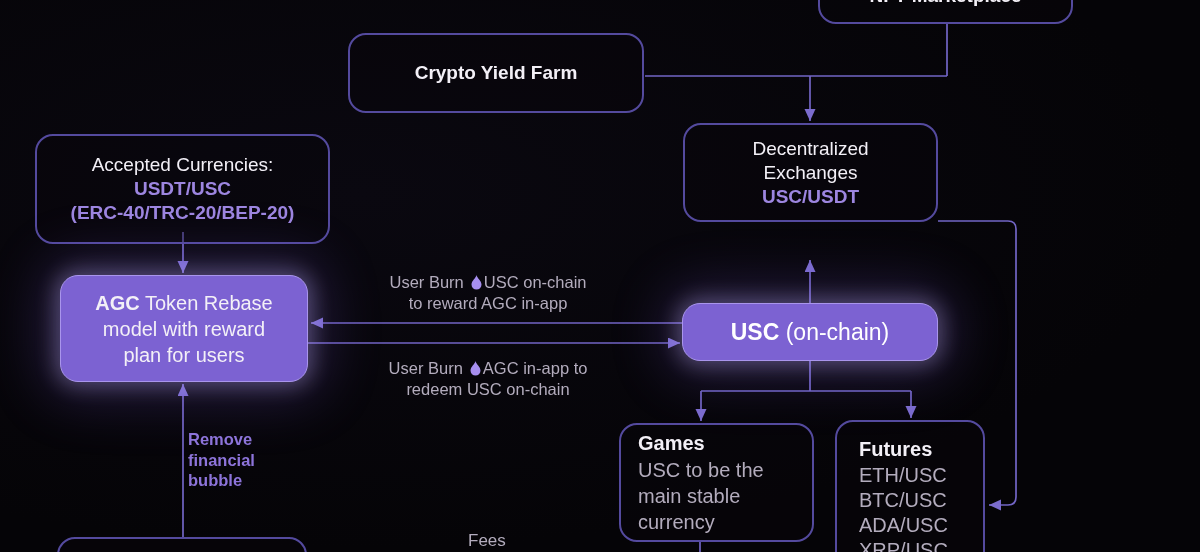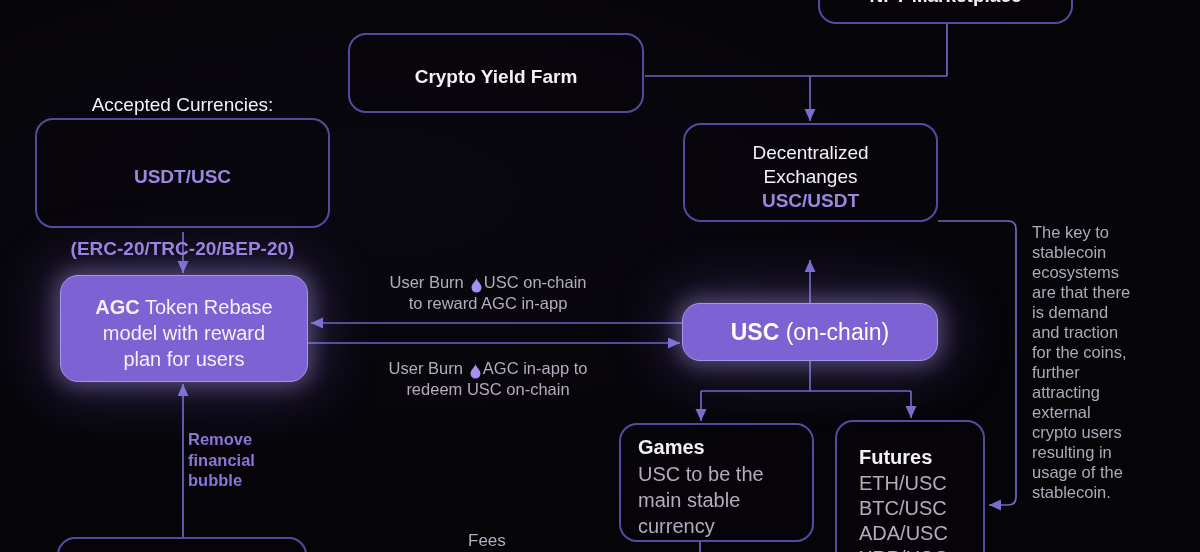--- a/index.html
+++ b/index.html
@@ -9,32 +9,32 @@
     font-family:"Liberation Sans", sans-serif;
   }
   .pre{white-space:pre-line;}
   .box{position:absolute;box-sizing:border-box;border-radius:18px;display:flex;flex-direction:column;justify-content:center;}
   .outline{border:2px solid #544a9e;background:rgba(8,6,12,.35);}
   .filled{
     background:#7c62d2;border:1.5px solid #a995ec;
     box-shadow:0 0 20px 5px rgba(200,182,255,.32), 0 0 55px 18px rgba(132,100,230,.22);
   }
   .center{text-align:center;align-items:center;}
-  .white{color:#f3f0f7;margin-top:8px;}
+  .white{color:#f3f0f7;}
   .purple{color:#9d86e0;}
   .gray{color:#b3acbd;}
   .b{font-weight:bold;}
   .title{
     position:absolute;left:46px;top:10px;width:282px;text-align:center;
     color:#f7f5fa;font-size:40px;line-height:48px;letter-spacing:-.5px;
   }
   .node-text{font-size:19px;line-height:24px;}
   .usc-text{font-size:23px;color:#fff;}
   .burn-label{position:absolute;width:300px;text-align:center;color:#b3acbd;font-size:16.5px;line-height:21px;}
-  .burn-line1{display:flex;justify-content:center;align-items:flex-end;}
+  .burn-line1{display:flex;justify-content:center;align-items:center;}
   .burn-prefix{margin-right:6px;}
   .flame{width:13px;height:15px;margin-right:1px;flex:0 0 auto;}
   .remove-label{position:absolute;left:188px;top:429px;color:#8d74da;font-weight:bold;font-size:16.5px;line-height:20.5px;}
   .key-note{position:absolute;left:1032px;top:222px;width:160px;color:#afa8b9;font-size:16.5px;line-height:20px;}
   .fees{position:absolute;left:468px;top:531px;color:#b3acbd;font-size:17px;}
   .left-pad{align-items:flex-start;text-align:left;}
   svg.connectors{position:absolute;left:0;top:0;pointer-events:none;}
 </style>
 </head>
 <body>
@@ -57,24 +57,24 @@
       <path d="M183 537 V384" marker-end="url(#arrow)"></path>
       <path d="M810 361 V391 M701 391 H911"></path>
       <path d="M701 391 V421" marker-end="url(#arrow)"></path>
       <path d="M911 391 V418" marker-end="url(#arrow)"></path>
       <path d="M938 221 H1008 Q1016 221 1016 229 V497 Q1016 505 1008 505 H989" marker-end="url(#arrow)"></path>
       <path d="M700 542 V553"></path>
     </g>
   </svg>
 
 
-  <div class="box outline center" style="left:35px;top:118px;width:295px;height:110px;gap:48px;">
+  <div class="box outline center" style="left:35px;top:134px;width:295px;height:110px;">
     <div class="node-text white">Accepted Currencies:</div>
     <div class="node-text purple b">USDT/USC</div>
-    <div class="node-text purple b">(ERC-20/TRC-20/BEP-20)</div>
+    <div class="node-text purple b">(ERC-40/TRC-20/BEP-20)</div>
   </div>
 
   <div class="box outline center" style="left:348px;top:33px;width:296px;height:80px;">
     <div class="node-text white b">Crypto Yield Farm</div>
   </div>
 
   <div class="box outline center" style="left:818px;top:-34px;width:255px;height:58px;justify-content:flex-end;padding-bottom:14px;">
     <div class="node-text white b">NFT Marketplace</div>
   </div>
 
@@ -130,30 +130,16 @@
       </svg>
       <span>AGC in-app to</span>
     </div>
     <div>redeem USC on-chain</div>
   </div>
 
   <div class="remove-label pre">Remove
 financial
 bubble</div>
 
-  <div class="key-note pre">The key to
-stablecoin
-ecosystems
-are that there
-is demand
-and traction
-for the coins,
-further
-attracting
-external
-crypto users
-resulting in
-usage of the
-stablecoin.</div>
 
   <div class="fees">Fees</div>
 
 </div>
 
 </body></html>

